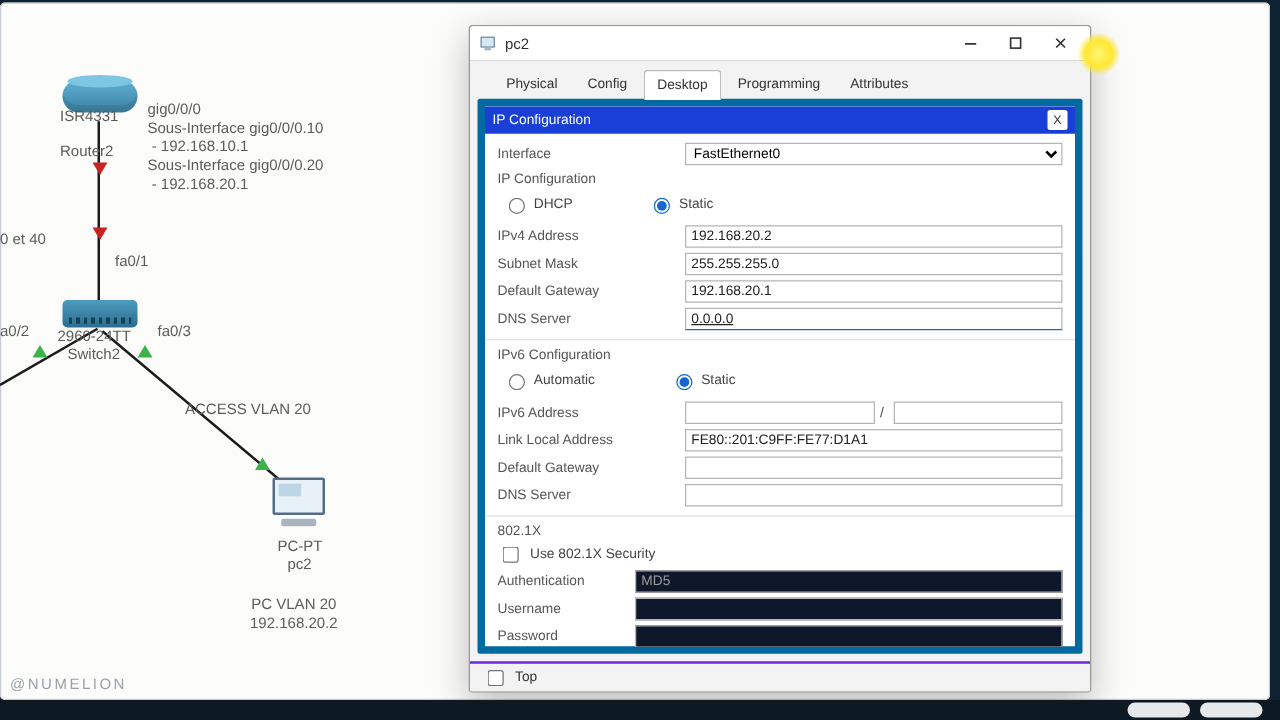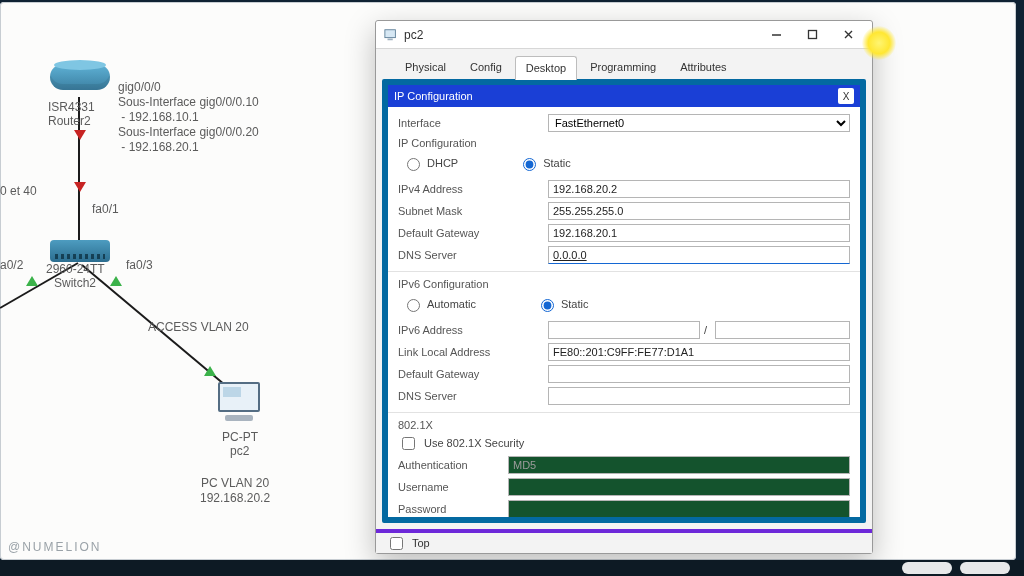--- a/index.html
+++ b/index.html
@@ -56,29 +56,29 @@
   .tab { padding:5px 10px 6px; background:#f3f3f3; border:1px solid transparent; border-bottom:none; color:#333; border-radius:3px 3px 0 0;}
   .tab.active { background:#fff; border-color:#bdbdbd; position:relative; top:1px; }
   .content { flex:1; margin:0 6px 6px 6px; background:#fff; border:6px solid #0369a1; border-radius:2px; overflow:hidden; display:flex; flex-direction:column;}
   .panel-head { background:#1a3fd6; color:#fff; font-size:11px; padding:3px 6px; display:flex; align-items:center; }
   .panel-head .spacer{flex:1;}
   .closebox { width:16px; height:16px; background:#fff; color:#333; display:flex; align-items:center; justify-content:center; font-size:10px; border-radius:2px; }
   .panel-body { flex:1; padding:4px 10px 6px 10px; overflow:auto; font-size:11px; color:#444; }
   .row { display:flex; align-items:center; min-height:20px; margin:2px 0; }
   .lbl { width:150px; color:#555; }
   .row input[type=text]{ flex:1; height:18px; border:1px solid #b5b5b5; padding:1px 4px; font-size:11px; background:#fff; color:#222; }
-  .row input[disabled]{ background:#14532d; color:#9b9b9b; }
+  .row input[disabled]{ background:#0f172a; color:#9b9b9b; }
   select.iface { flex:1; height:18px; border:1px solid #b5b5b5; font-size:11px; background:#fff; padding-left:2px; }
   .sect { margin:4px 0 2px; color:#555; }
   .radio-row { display:flex; gap:60px; padding:4px 0 6px 4px; align-items:center; }
   .radio-row label { display:flex; align-items:center; gap:4px; color:#444; }
   .radio-row input { accent-color:#1467d3; }
   .slashbox { width:28px; margin-left:4px; }
   .hr { height:1px; background:#e2e2e2; margin:6px -10px; }
-  .footerbar { height:24px; border-top:4px solid #6d28d9; background:#f3f3f3; display:flex; align-items:center; padding:0 10px; gap:6px; }
+  .footerbar { height:24px; border-top:2px solid #6d28d9; background:#f3f3f3; display:flex; align-items:center; padding:0 10px; gap:6px; }
   .footerbar input{ accent-color:#555; }
 
   
   .taskbar { position:absolute; left:0; right:0; bottom:0; height:16px; background:#0d1a24; }
   .pill { position:absolute; right:14px; bottom:2px; width:50px; height:12px; background:#fff; border-radius:6px; opacity:.9;}
   .pill2{ right:72px; }
 
   .tb-dots { position:absolute; right:8px; top:3px; display:flex; gap:5px;}
   .tb-dots span{ width:10px; height:10px; border:1px solid #6b8090; border-radius:50%; display:inline-block;}
 </style>
@@ -111,21 +111,21 @@
         <div class="body"></div>
       </div>
     <div class="switchdev" style="left:50px; top:238px;">
         <div class="body"></div>
       </div>
     <div class="pc" style="left:216px; top:380px;">
         <div class="mon"></div>
         <div class="base"></div>
       </div>
 
-    <div class="topo-label" style="left:48px; top:98px;text-align:center;">ISR4331</div>
+    <div class="topo-label" style="left:48px; top:84px;text-align:center;">ISR4331</div>
     <div class="topo-label" style="left:48px; top:112px;">Router2</div>
     <div class="topo-multi" style="left:118px; top:78px;">gig0/0/0
 Sous-Interface gig0/0/0.10
  - 192.168.10.1
 Sous-Interface gig0/0/0.20
  - 192.168.20.1</div>
 
     <div class="topo-label" style="left:0px;  top:182px;">0 et 40</div>
     <div class="topo-label" style="left:92px; top:200px;">fa0/1</div>
     <div class="topo-label" style="left:0px;  top:256px;">a0/2</div>

